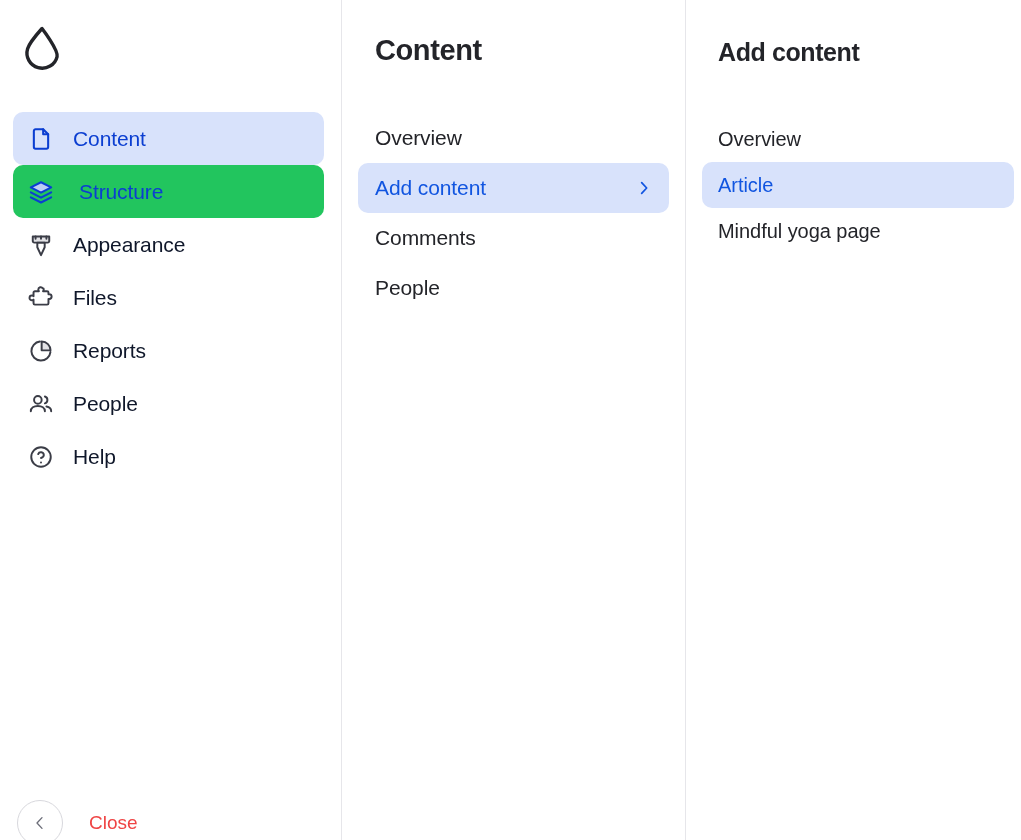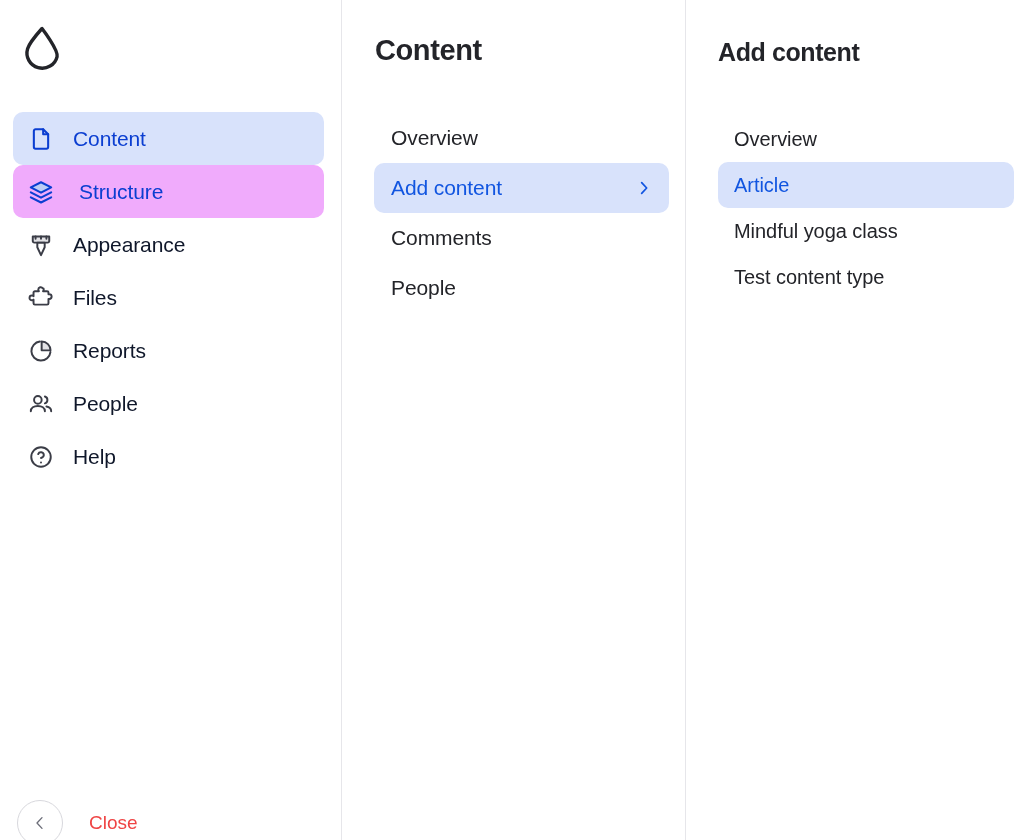--- a/index.html
+++ b/index.html
@@ -78,21 +78,21 @@
     justify-content: center;
   }
   .nav-item .nav-ico svg { display: block; }
   .nav-item .nav-label { white-space: nowrap; }
 
   .nav-item.is-active-strong {
     background: #d8e2fb;
     color: #0b3ed1;
   }
   .nav-item.is-active-soft {
-    background: #f0abfc;
+    background: #22c55e;
     color: #0b3ed1;
     gap: 24px;
   }
 
   .close-row {
     position: absolute;
     left: 17px;
     bottom: -6px;
     display: flex;
     align-items: center;
@@ -140,21 +140,21 @@
     top: 34px;
   }
   .p3 .panel-title {
     font-size: 25px;
     left: 32px;
     top: 38px;
   }
 
   .panel-list {
     position: absolute;
-    left: 16px;
+    left: 0;
     right: 0;
     display: flex;
     flex-direction: column;
   }
   .p2 .panel-list { top: 113px; padding: 0 16px 0 16px; }
   .p3 .panel-list { top: 116px; padding: 0 7px 0 16px; }
 
   .panel-item {
     display: flex;
     align-items: center;
@@ -332,23 +332,20 @@
       <a class="panel-item">
         <span>Overview</span>
       </a>
 
       <a class="panel-item is-selected">
         <span>Article</span>
       </a>
 
 
       <a class="panel-item">
-        <span>Mindful yoga class</span>
-      </a>
-
-      <a class="panel-item">
-        <span>Test content type</span>
-      </a>
+        <span>Mindful yoga page</span>
+      </a>
+
 
     </div>
   </div>
 
 </div>
 
 </body></html>

